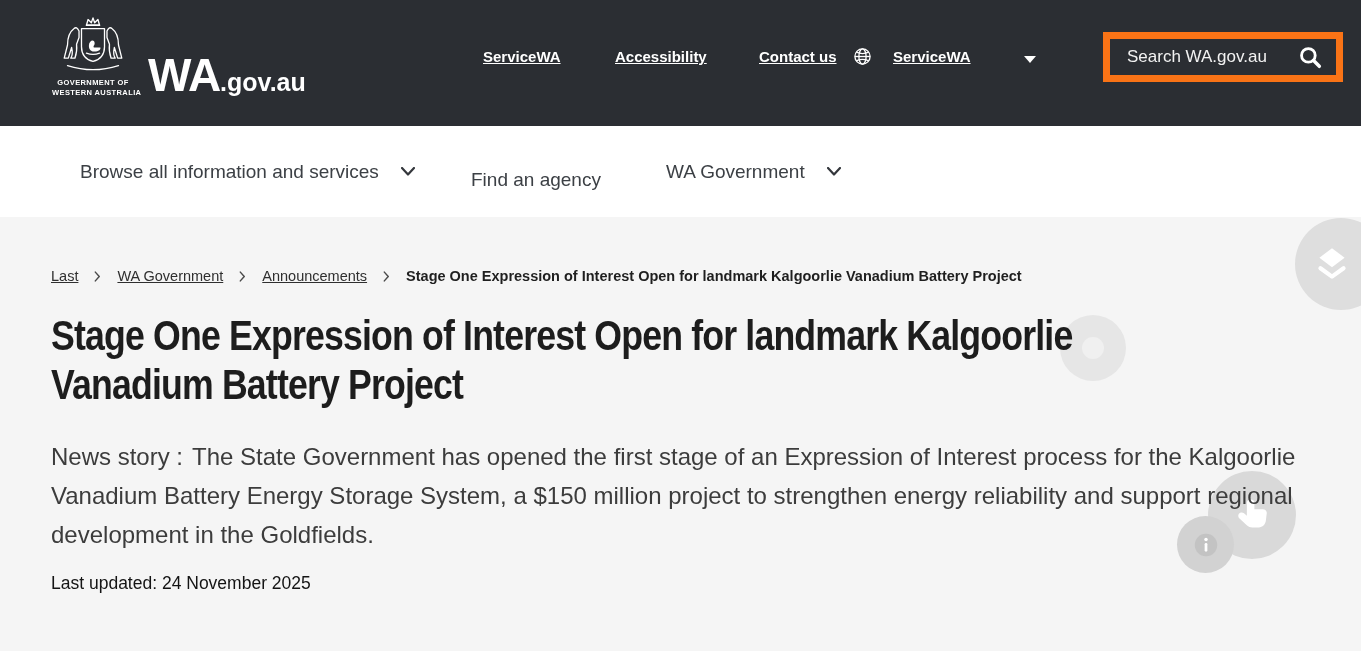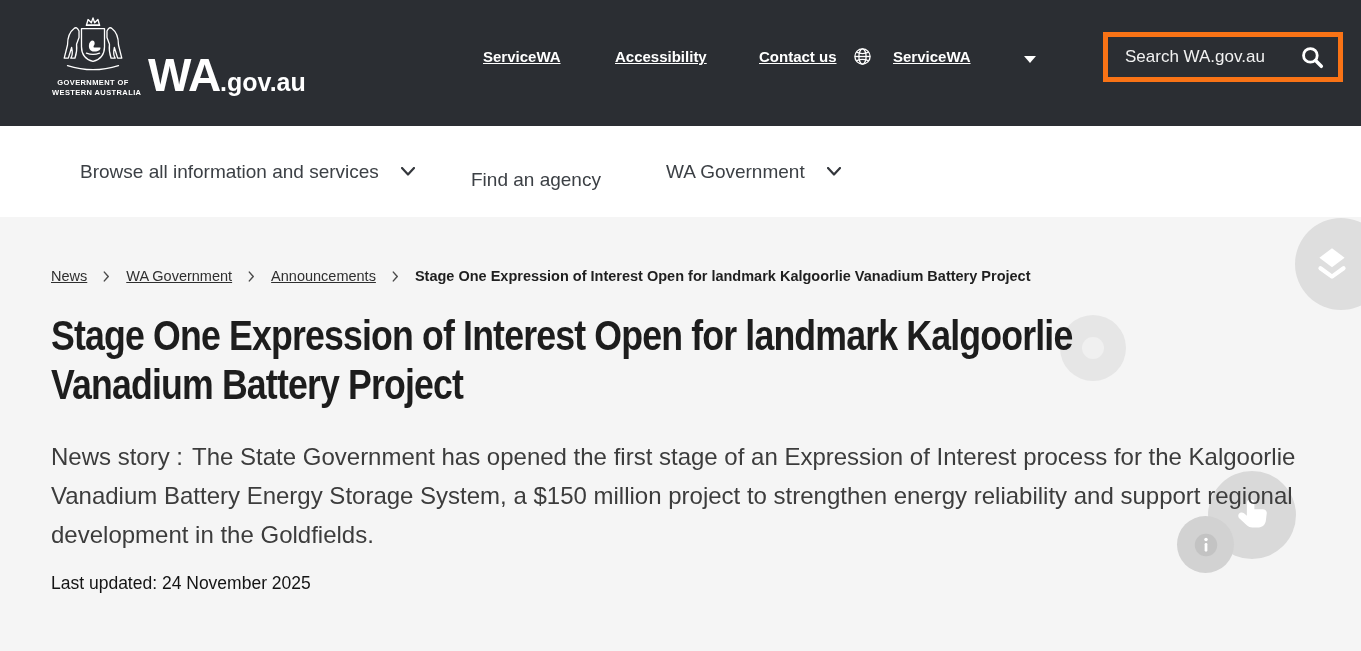--- a/index.html
+++ b/index.html
@@ -31,21 +31,21 @@
   }
   #ul-0 { left:483px;text-align:right; } #ul-1 { left:615px; } #ul-2 { left:759px; } #ul-lang { left:893px; }
   .globe-wrap { position:absolute; left:853px; top:47px; }
   .lang-caret {
     position:absolute; left:1024px; top:56px; width:0; height:0;
     border-left:6px solid transparent; border-right:6px solid transparent;
     border-top:7px solid #fff; cursor:pointer;
   }
   .search-box {
     position:absolute; left:1103px; top:32px; width:240px; height:50px;
-    border:5px solid #f97316; display:flex; align-items:center;
+    border:7px solid #f97316; display:flex; align-items:center;
   }
   .search-box input {
     flex:1; min-width:0; background:transparent; border:none; outline:none;
     color:#fff; font-size:17px; padding-left:17px; font-family:"Liberation Sans", sans-serif;
   }
   .search-box input::placeholder { color:#f2f2f2; opacity:1; }
   .search-btn { background:none; border:none; padding:0 13px 0 4px; cursor:pointer; display:flex; align-items:center; }
   
   .main-nav {
     position:absolute; top:126px; left:0; width:1361px; height:91px;
@@ -177,21 +177,21 @@
 
 <div class="circle" id="c-info">
   <svg width="30" height="30" viewBox="0 0 24 24">
     <circle cx="12" cy="12" r="9" fill="#c3c3c3"></circle>
     <circle cx="12" cy="7.6" r="1.4" fill="#ffffff"></circle>
     <rect x="10.9" y="10.3" width="2.2" height="7" rx="1.1" fill="#ffffff"></rect>
   </svg>
 </div>
 
 <nav class="breadcrumb">
-  <a class="crumb-link">News</a>
+  <a class="crumb-link">Last</a>
   <span class="crumb-sep">
     <svg width="7" height="11" viewBox="0 0 8 12">
         <polyline points="1.5,1 6,6 1.5,11" fill="none" stroke="#4a4a4a" stroke-width="1.7" stroke-linecap="round" stroke-linejoin="round"></polyline>
       </svg>
   </span>
   <a class="crumb-link">WA Government</a>
   <span class="crumb-sep">
     <svg width="7" height="11" viewBox="0 0 8 12">
         <polyline points="1.5,1 6,6 1.5,11" fill="none" stroke="#4a4a4a" stroke-width="1.7" stroke-linecap="round" stroke-linejoin="round"></polyline>
       </svg>

